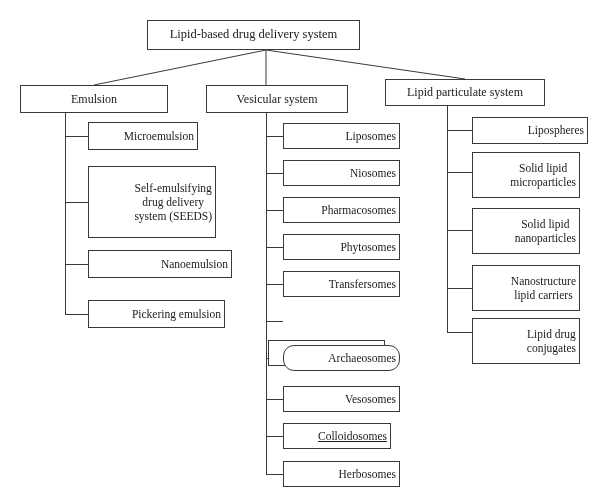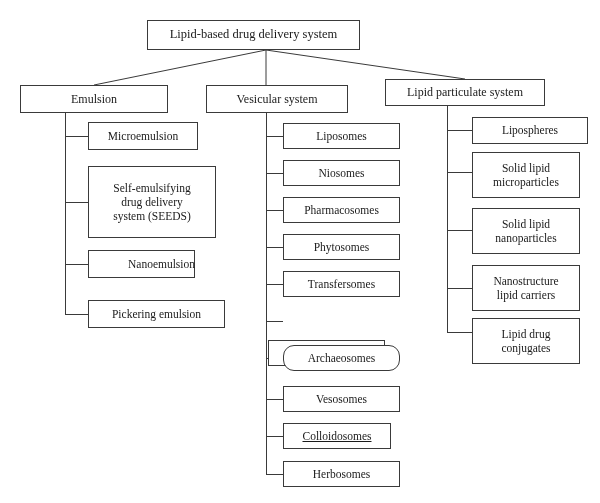--- a/index.html
+++ b/index.html
@@ -28,21 +28,21 @@
     line-height: 1.22;
     z-index: 2;
   }
   .node-label {
     display: block;
     white-space: pre-line;
     padding: 0 3px;
   }
   .root-node  { font-size: 12.5px; }
   .level2     { font-size: 12px; }
-  .leaf       { font-size: 11.5px; }
+  .leaf       { font-size: 11.5px; justify-content: flex-end; }
 
   
   .conn {
     position: absolute;
     background: #3a3a3a;
     z-index: 1;
   }
   .conn-h { height: 1px; }
   .conn-v { width: 1px; }
 
@@ -81,21 +81,21 @@
   <div class="node leaf" style="left:88px; top:122px; width:110px; height:28px;">
     <span class="node-label">Microemulsion</span>
   </div>
 
   <div class="node leaf" style="left:88px; top:166px; width:128px; height:72px;">
     <span class="node-label">Self-emulsifying
 drug delivery
 system (SEEDS)</span>
   </div>
 
-  <div class="node leaf" style="left:88px; top:250px; width:107px; height:28px;padding-left:40px;">
+  <div class="node leaf" style="left:88px; top:250px; width:144px; height:28px;padding-left:40px;">
     <span class="node-label">Nanoemulsion</span>
   </div>
 
   <div class="node leaf" style="left:88px; top:300px; width:137px; height:28px;">
     <span class="node-label">Pickering emulsion</span>
   </div>
 
   <div class="node level2" style="left:206px; top:85px; width:142px; height:28px;">
     <span class="node-label">Vesicular system</span>
   </div>

